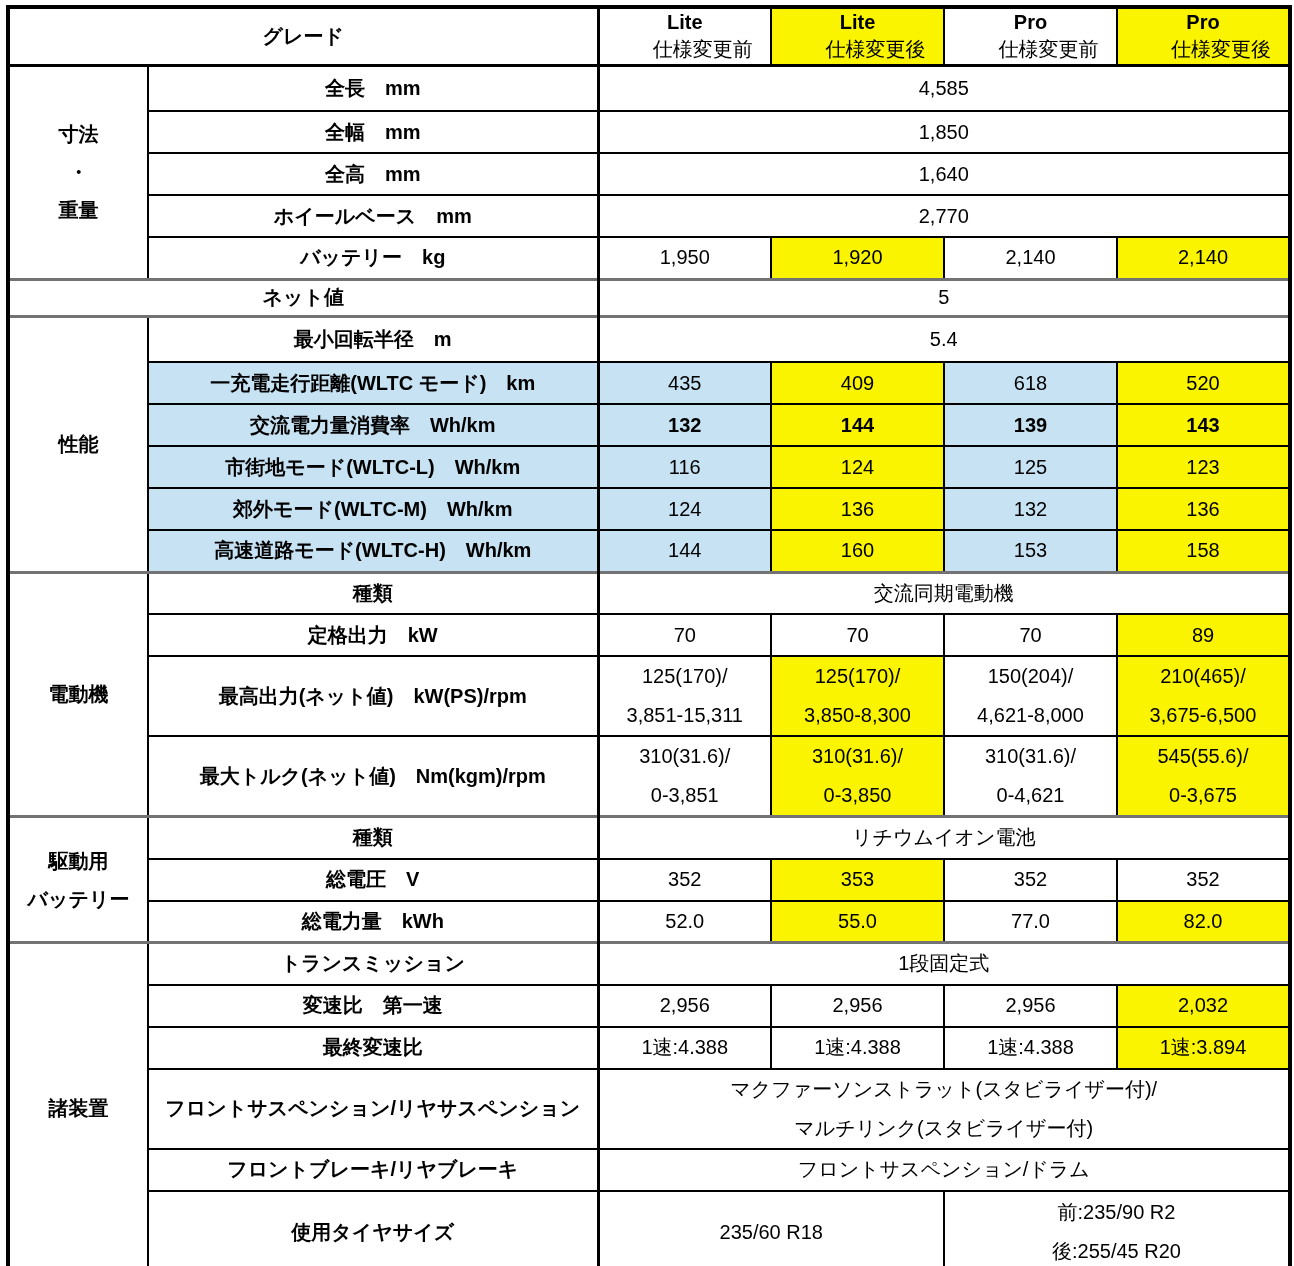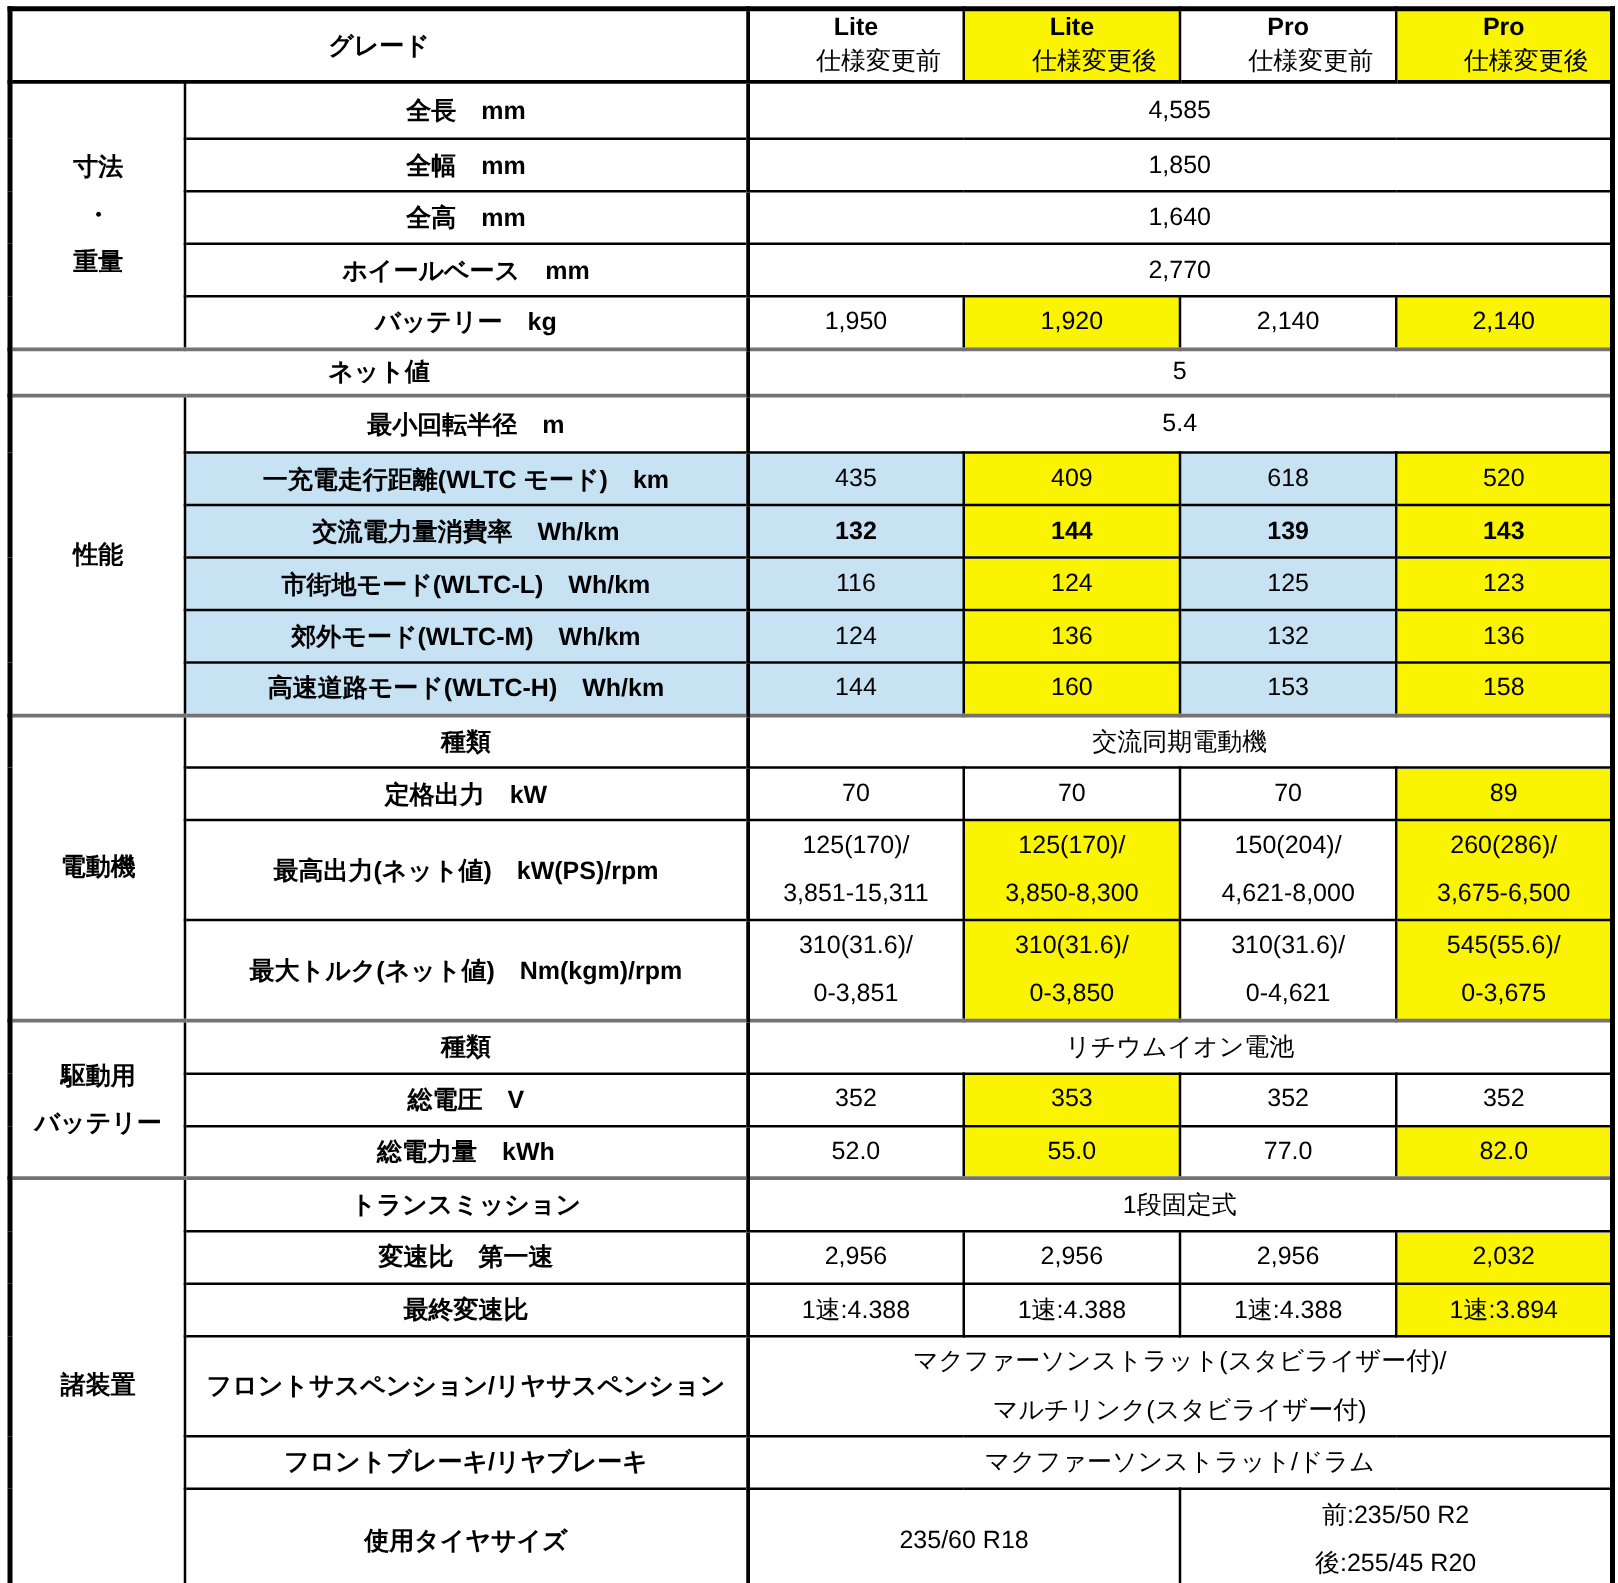--- a/index.html
+++ b/index.html
@@ -187,21 +187,21 @@
       </td>
       <td class="y two">
         <span>125(170)/</span>
         <span>3,850-8,300</span>
       </td>
       <td class="two">
         <span>150(204)/</span>
         <span>4,621-8,000</span>
       </td>
       <td class="y two">
-        <span>260(286)/</span>
+        <span>210(465)/</span>
         <span>3,675-6,500</span>
       </td>
     </tr>
     <tr class="h-two">
       <td class="lbl">最大トルク(ネット値)　Nm(kgm)/rpm</td>
       <td class="vl two">
         <span>310(31.6)/</span>
         <span>0-3,851</span>
       </td>
       <td class="y two">
@@ -264,26 +264,26 @@
     </tr>
     <tr class="h-two">
       <td class="lbl">フロントサスペンション/リヤサスペンション</td>
       <td colspan="4" class="vl two">
         <span>マクファーソンストラット(スタビライザー付)/</span>
         <span>マルチリンク(スタビライザー付)</span>
       </td>
     </tr>
     <tr class="h-std">
       <td class="lbl">フロントブレーキ/リヤブレーキ</td>
-      <td colspan="4" class="vl">マクファーソンストラット/ドラム</td>
+      <td colspan="4" class="vl">フロントサスペンション/ドラム</td>
     </tr>
     <tr class="h-tire">
       <td class="lbl">使用タイヤサイズ</td>
       <td colspan="2" class="vl">235/60 R18</td>
       <td colspan="2" class="two">
-        <span>前:235/50 R2</span>
+        <span>前:235/90 R2</span>
         <span>後:255/45 R20</span>
       </td>
     </tr>
 
   </tbody>
 </table>
 </div>
 
 </body></html>

